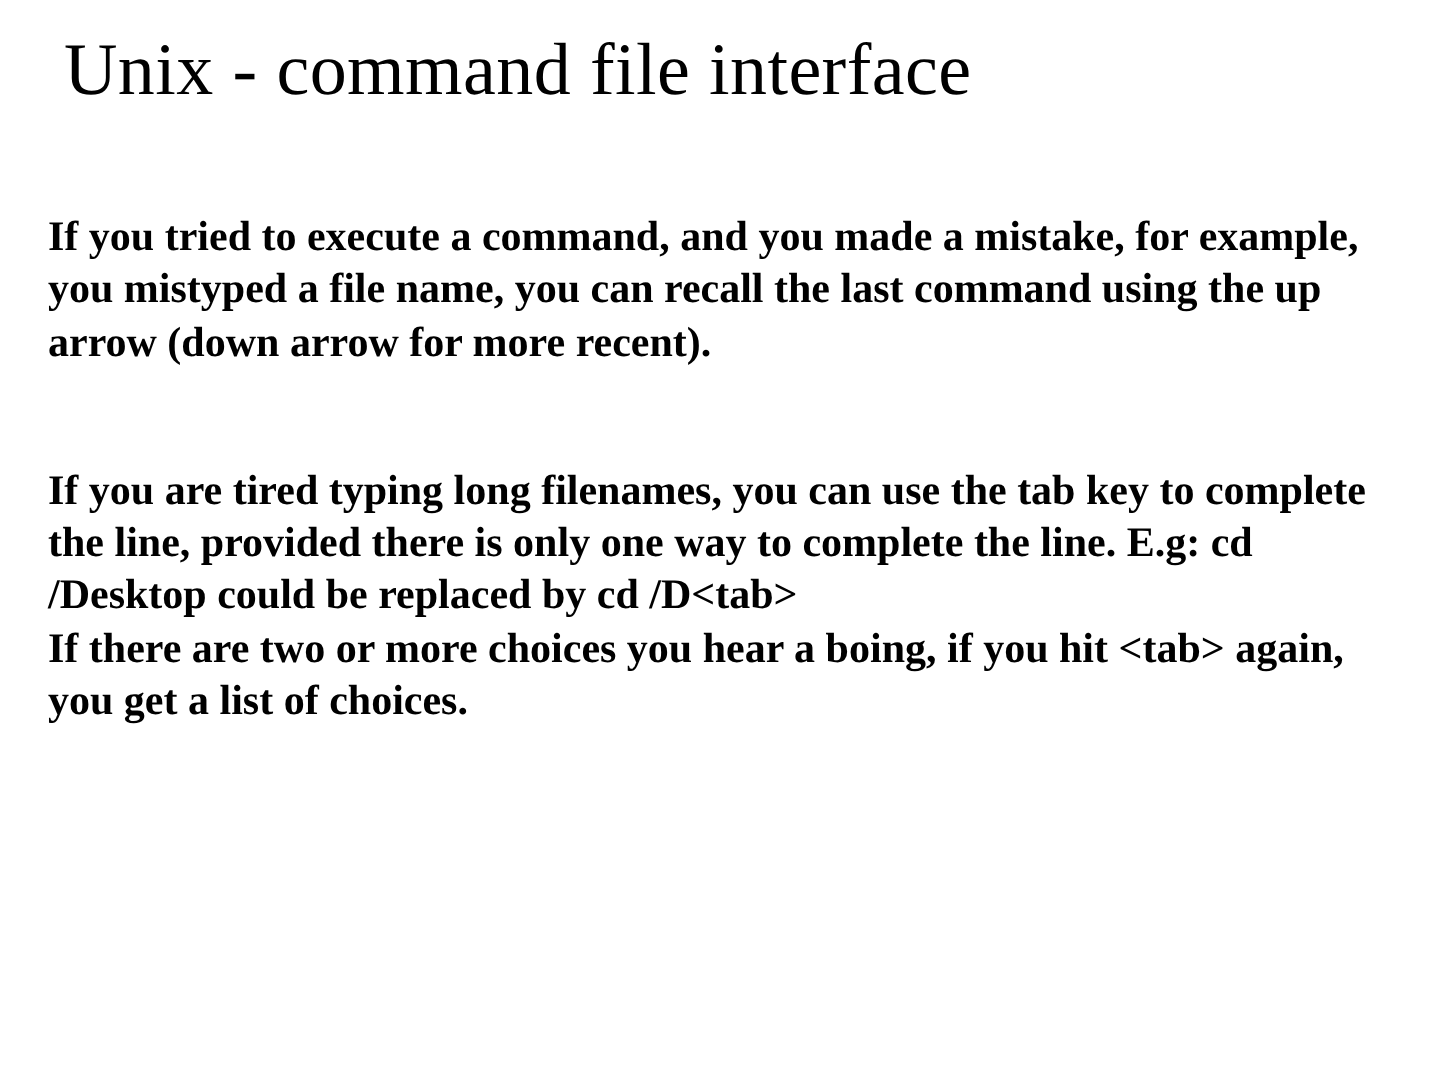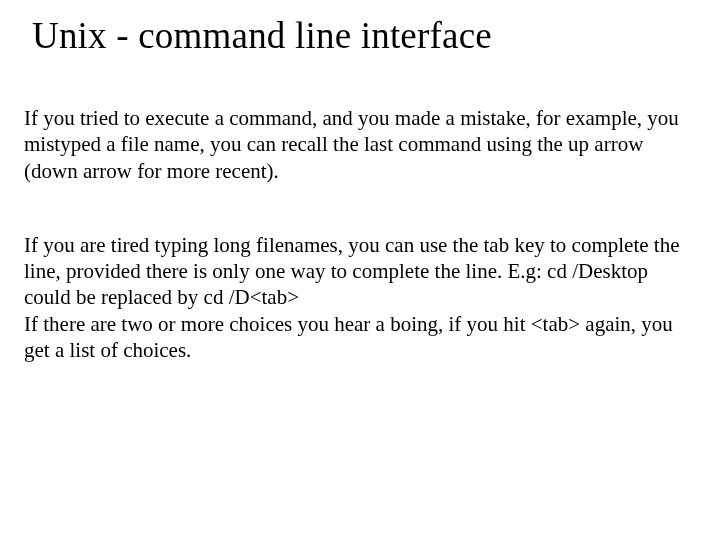--- a/index.html
+++ b/index.html
@@ -17,26 +17,26 @@
     }
     .title {
       font-size: 37px;
       font-weight: normal;
       margin-left: 8px;
       margin-bottom: 24px;
       letter-spacing: 0.2px;
     }
     .paragraph {
       font-size: 21px;
-      font-weight: normal;
+      font-weight: bold;
       line-height: 1.25;
       margin-bottom: 22px;
       margin-top: 48px;
     }
   </style>
 </head>
 <body>
 
-<h1 class="title">Unix - command line interface</h1>
+<h1 class="title">Unix - command file interface</h1>
 
 <p class="paragraph">If you tried to execute a command, and you made a mistake, for example, you mistyped a file name, you can recall the last command using the up arrow (down arrow for more recent).</p>
 
 <p class="paragraph">If you are tired typing long filenames, you can use the tab key to complete the line, provided there is only one way to complete the line.  E.g:  cd /Desktop could be replaced by cd /D&lt;tab&gt;<br>If there are two or more choices you hear a boing, if you hit &lt;tab&gt; again, you get a list of choices.</p>
 
 </body></html>

